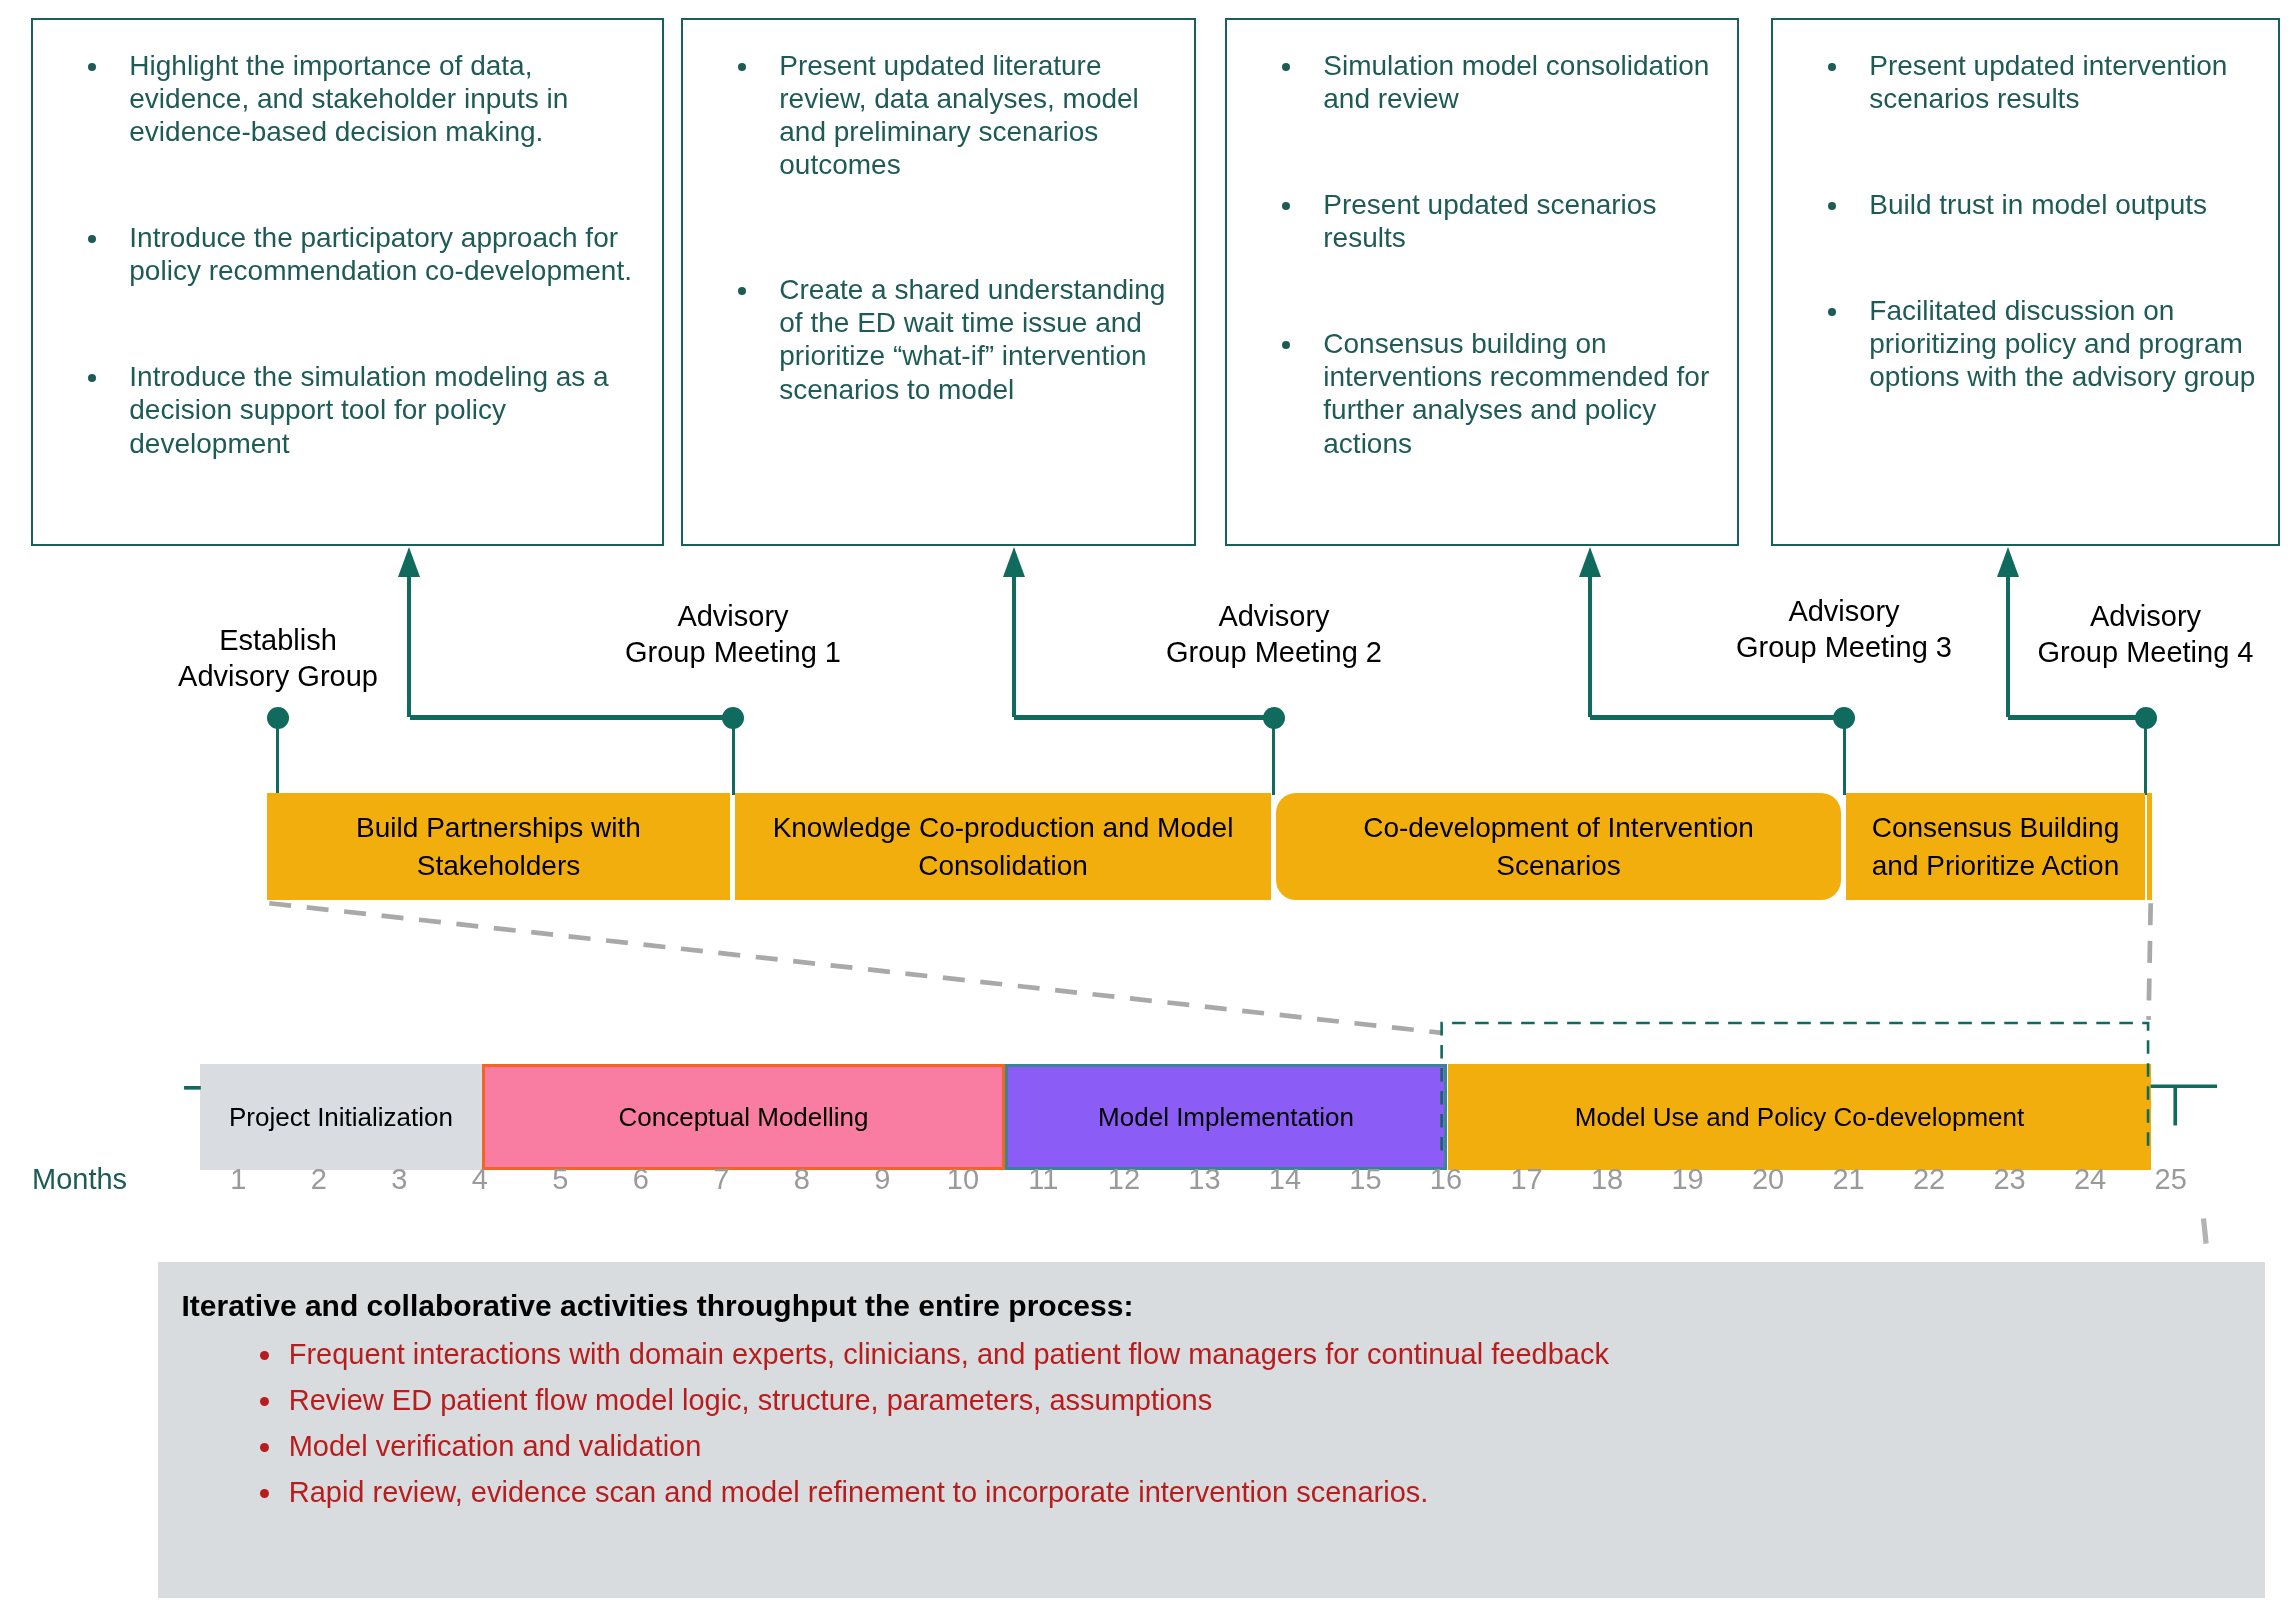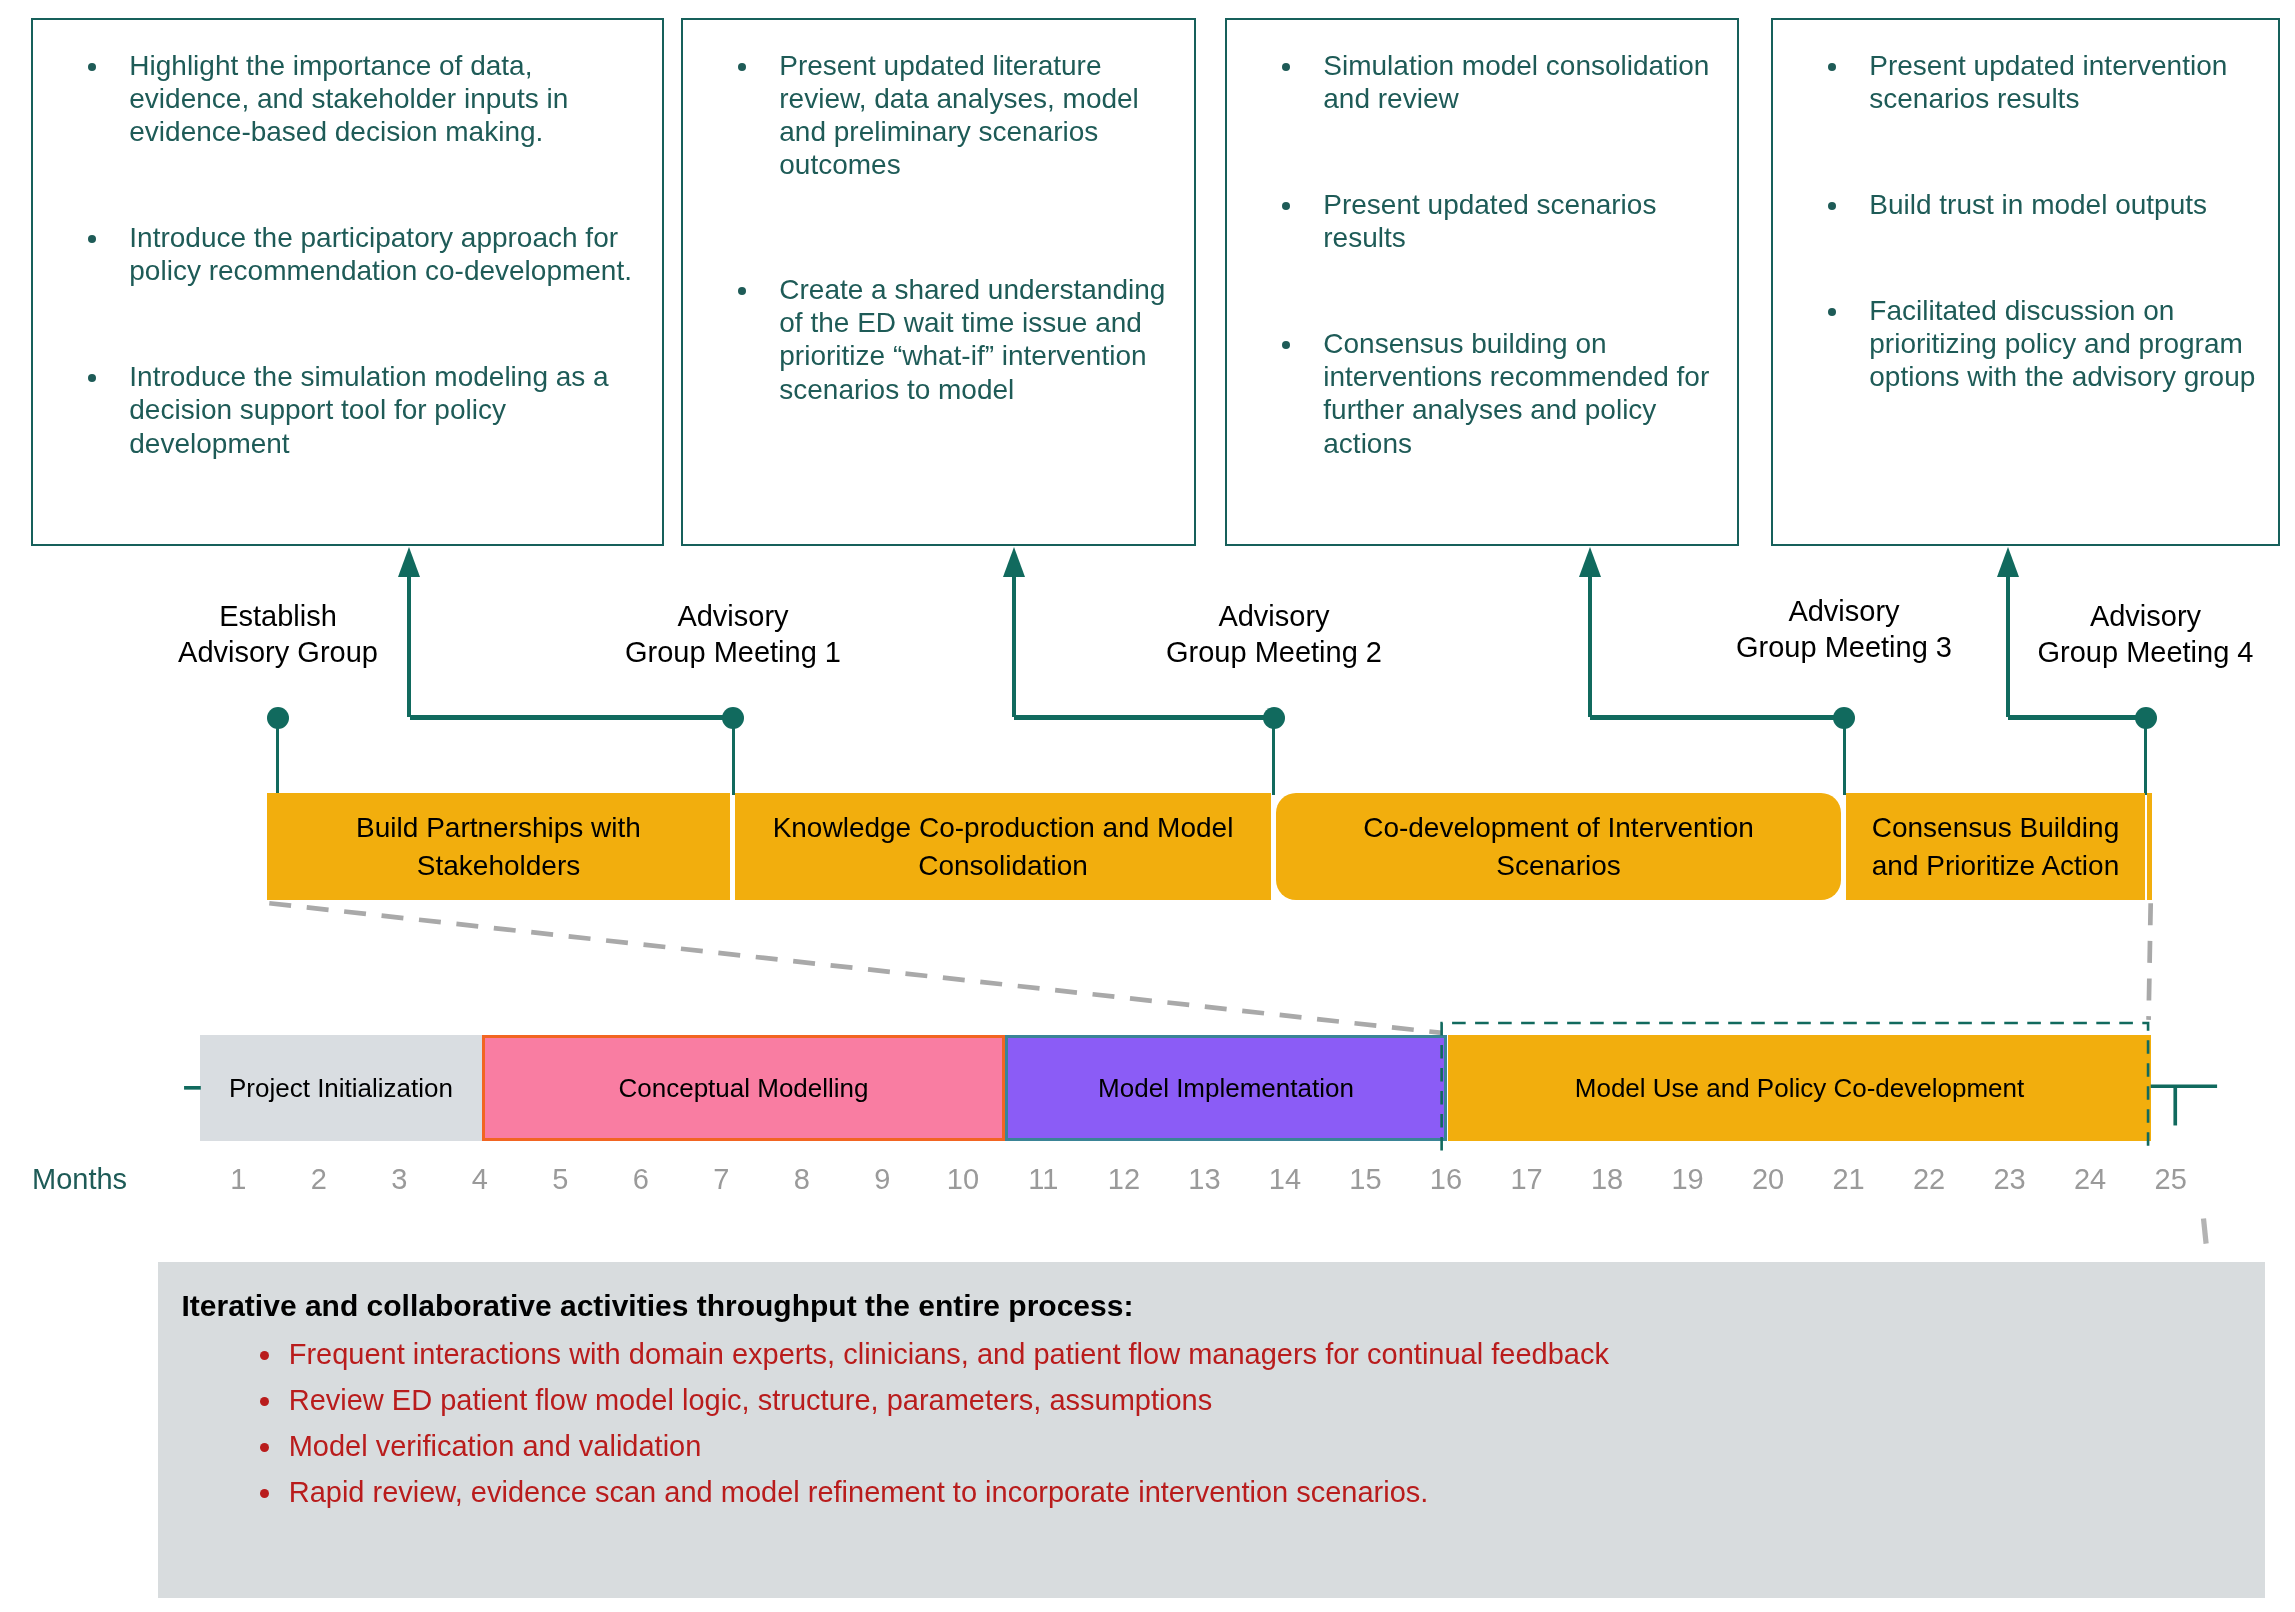--- a/index.html
+++ b/index.html
@@ -21,21 +21,21 @@
   .vline{position:absolute;top:574px;height:143px;width:4.2px;background:#116A5E;}
   .ah{position:absolute;top:547px;width:0;height:0;border-left:11.5px solid transparent;border-right:11.5px solid transparent;border-bottom:30px solid #116A5E;}
   .drop{position:absolute;top:723px;height:72px;width:3.1px;background:#116A5E;}
 
   
   .phase{position:absolute;top:793px;height:107px;background:#F2AE0D;display:flex;align-items:center;justify-content:center;text-align:center;font-size:28px;line-height:1.35;color:#000;box-sizing:border-box;padding:0 10.5px;}
   .phase.s3{padding:0 31px;}
   .phase.sliver{padding:0;}
 
   
-  .gbar{position:absolute;top:1035px;height:106px;display:flex;align-items:center;justify-content:center;text-align:center;font-size:26px;color:#000;box-sizing:border-box;}
+  .gbar{position:absolute;top:1064px;height:106px;display:flex;align-items:center;justify-content:center;text-align:center;font-size:26px;color:#000;box-sizing:border-box;}
   .gbar.gray{background:#D9DDE1;}
   .gbar.pink{background:#F97DA2;border:3.1px solid #F26522;}
   .gbar.blue{background:#8b5cf6;border:3.1px solid #3A8496;}
   .gbar.amber{background:#F2AE0D;}
 
   
   .months{position:absolute;left:198px;top:1163px;width:2013px;display:flex;}
   .months span{flex:1;text-align:center;font-size:29px;color:#9A9A9A;}
   .months-label{position:absolute;left:21px;top:1163px;font-size:29px;color:#1E5B57;margin-left:11px;}
 
@@ -73,21 +73,21 @@
     </ul>
   </div>
   <div class="box" style="left:1771px;width:509px;">
     <ul>
       <li>Present updated intervention scenarios results</li>
       <li>Build trust in model outputs</li>
       <li>Facilitated discussion on prioritizing policy and program options with the advisory group</li>
     </ul>
   </div>
 
-  <div class="milestone" style="left:116px;">
+  <div class="milestone" style="left:116px;margin-top:24px;">
     <span>Establish</span><br>
     <span>Advisory Group</span>
   </div>
   <div class="milestone" style="left:571px;">
     <span>Advisory</span><br>
     <span>Group Meeting 1</span>
   </div>
   <div class="milestone" style="left:1112px;">
     <span>Advisory</span><br>
     <span>Group Meeting 2</span>

